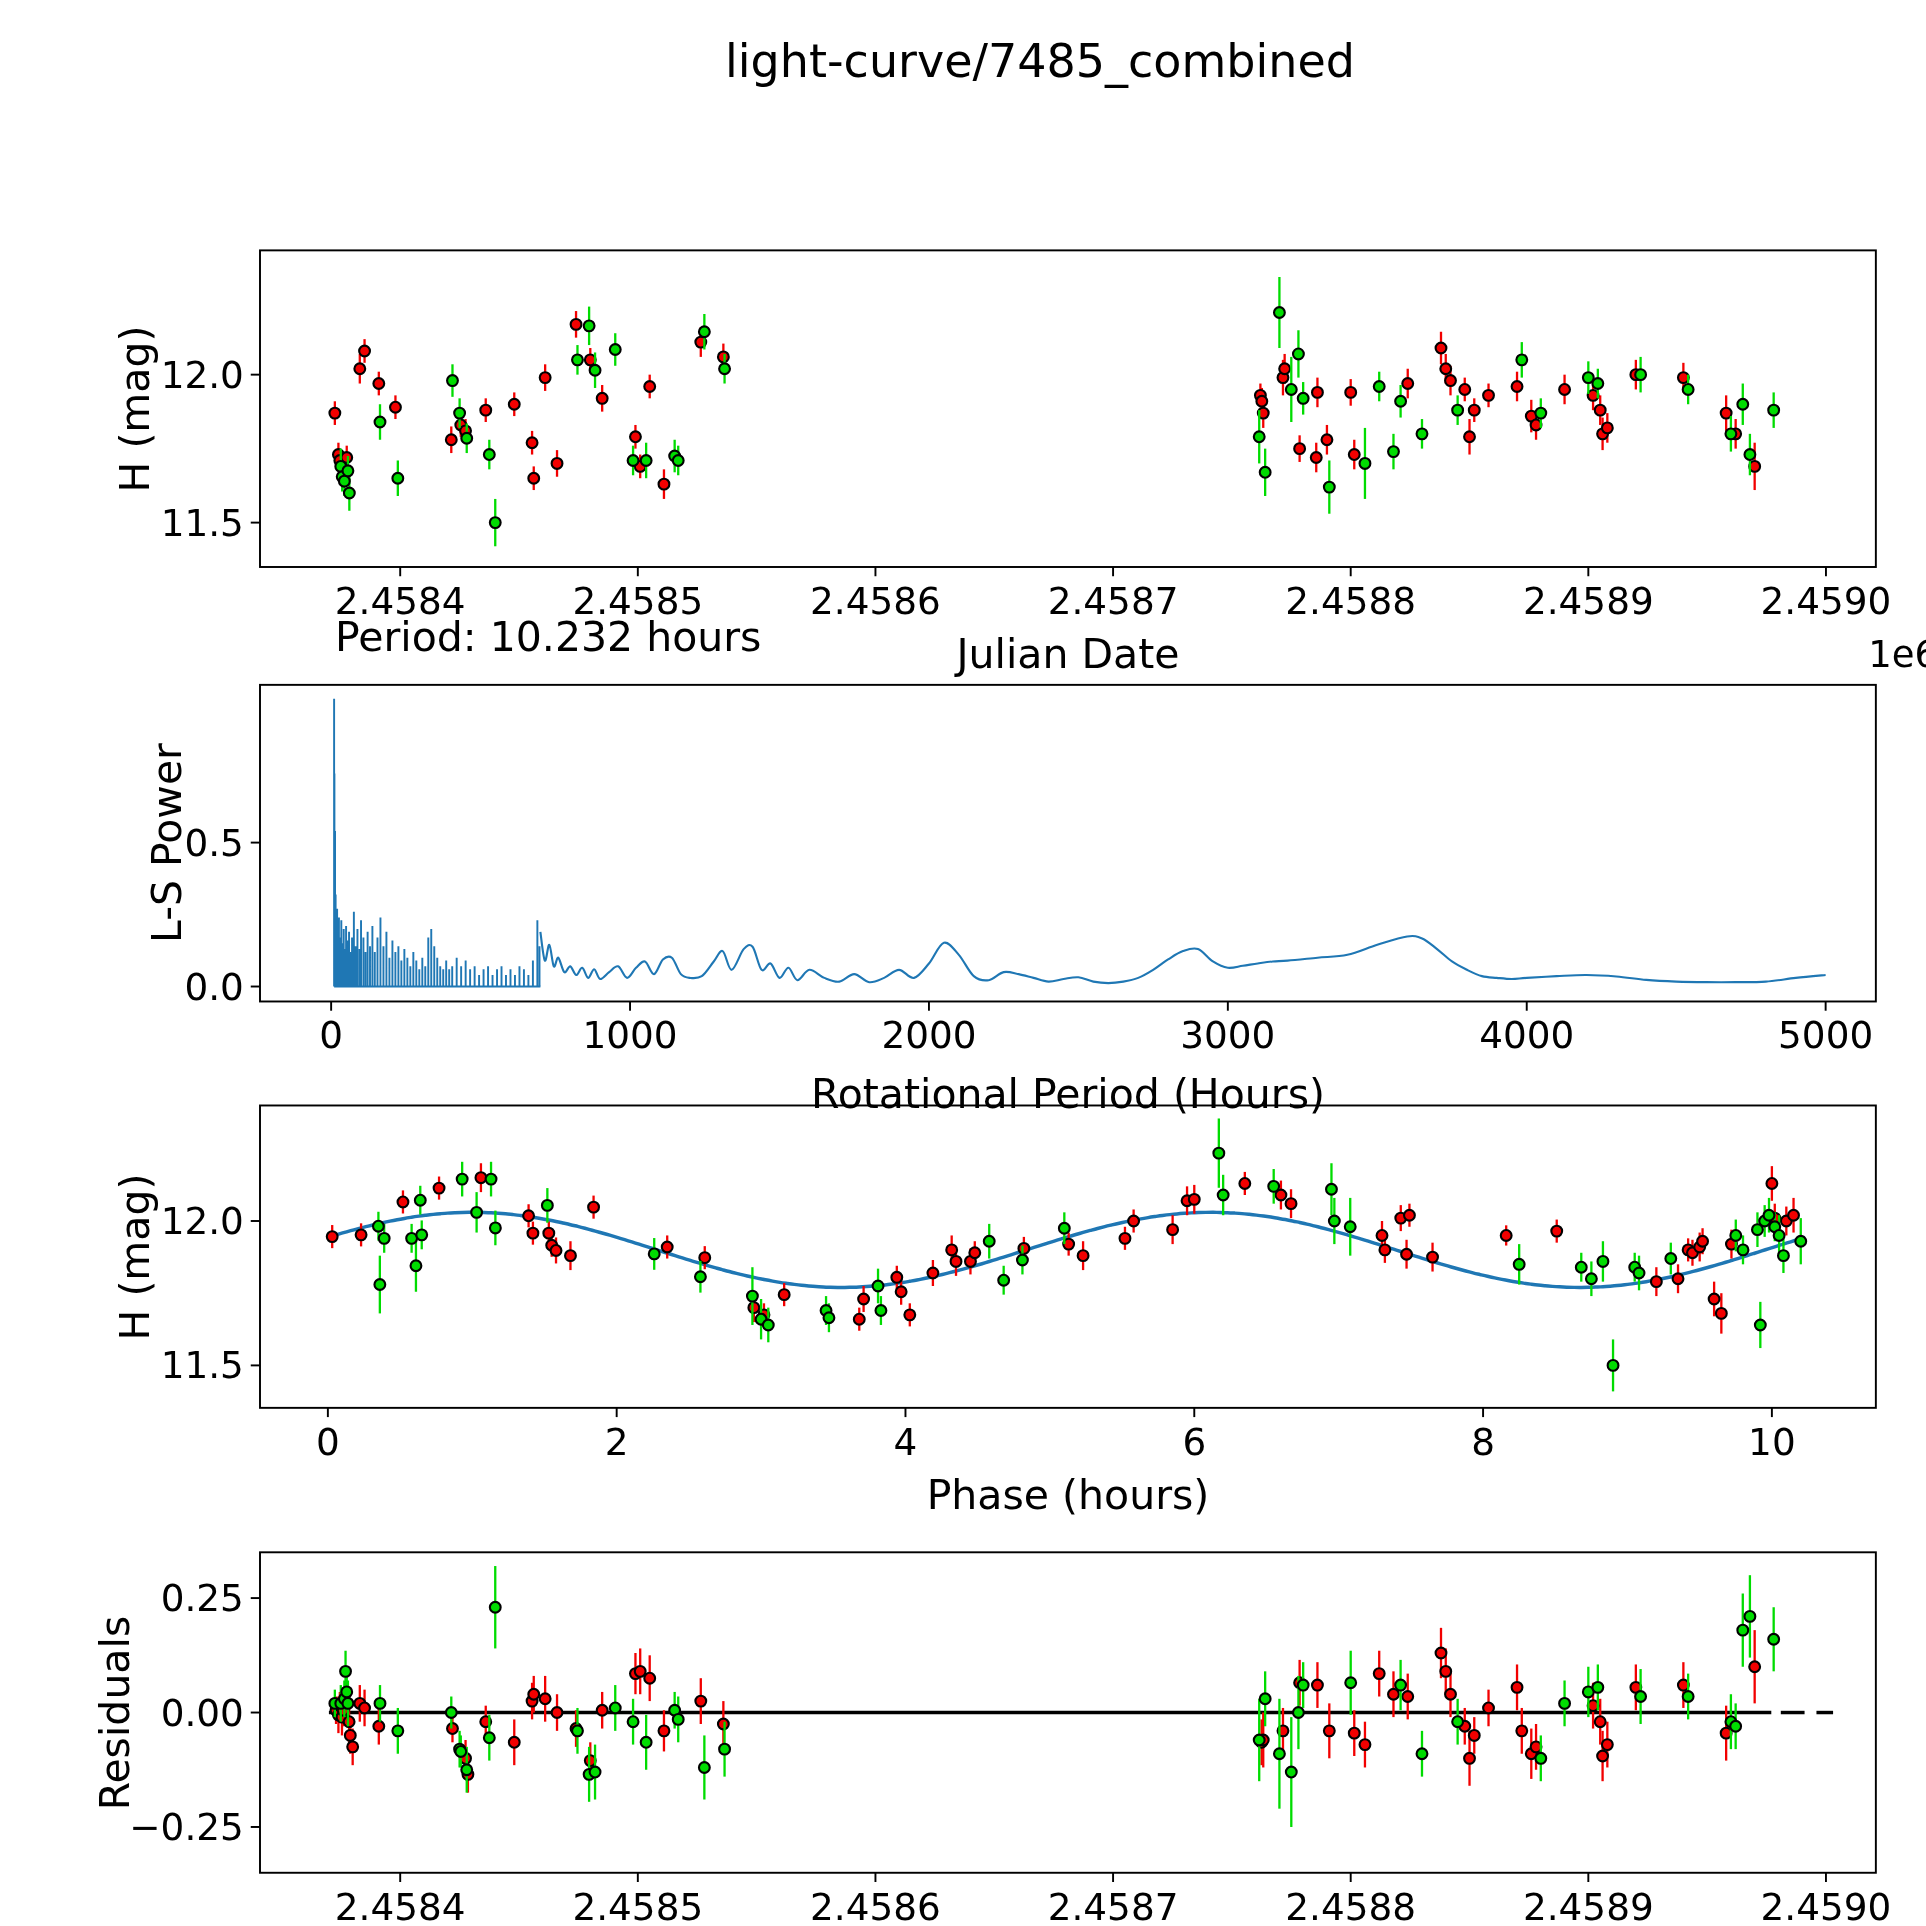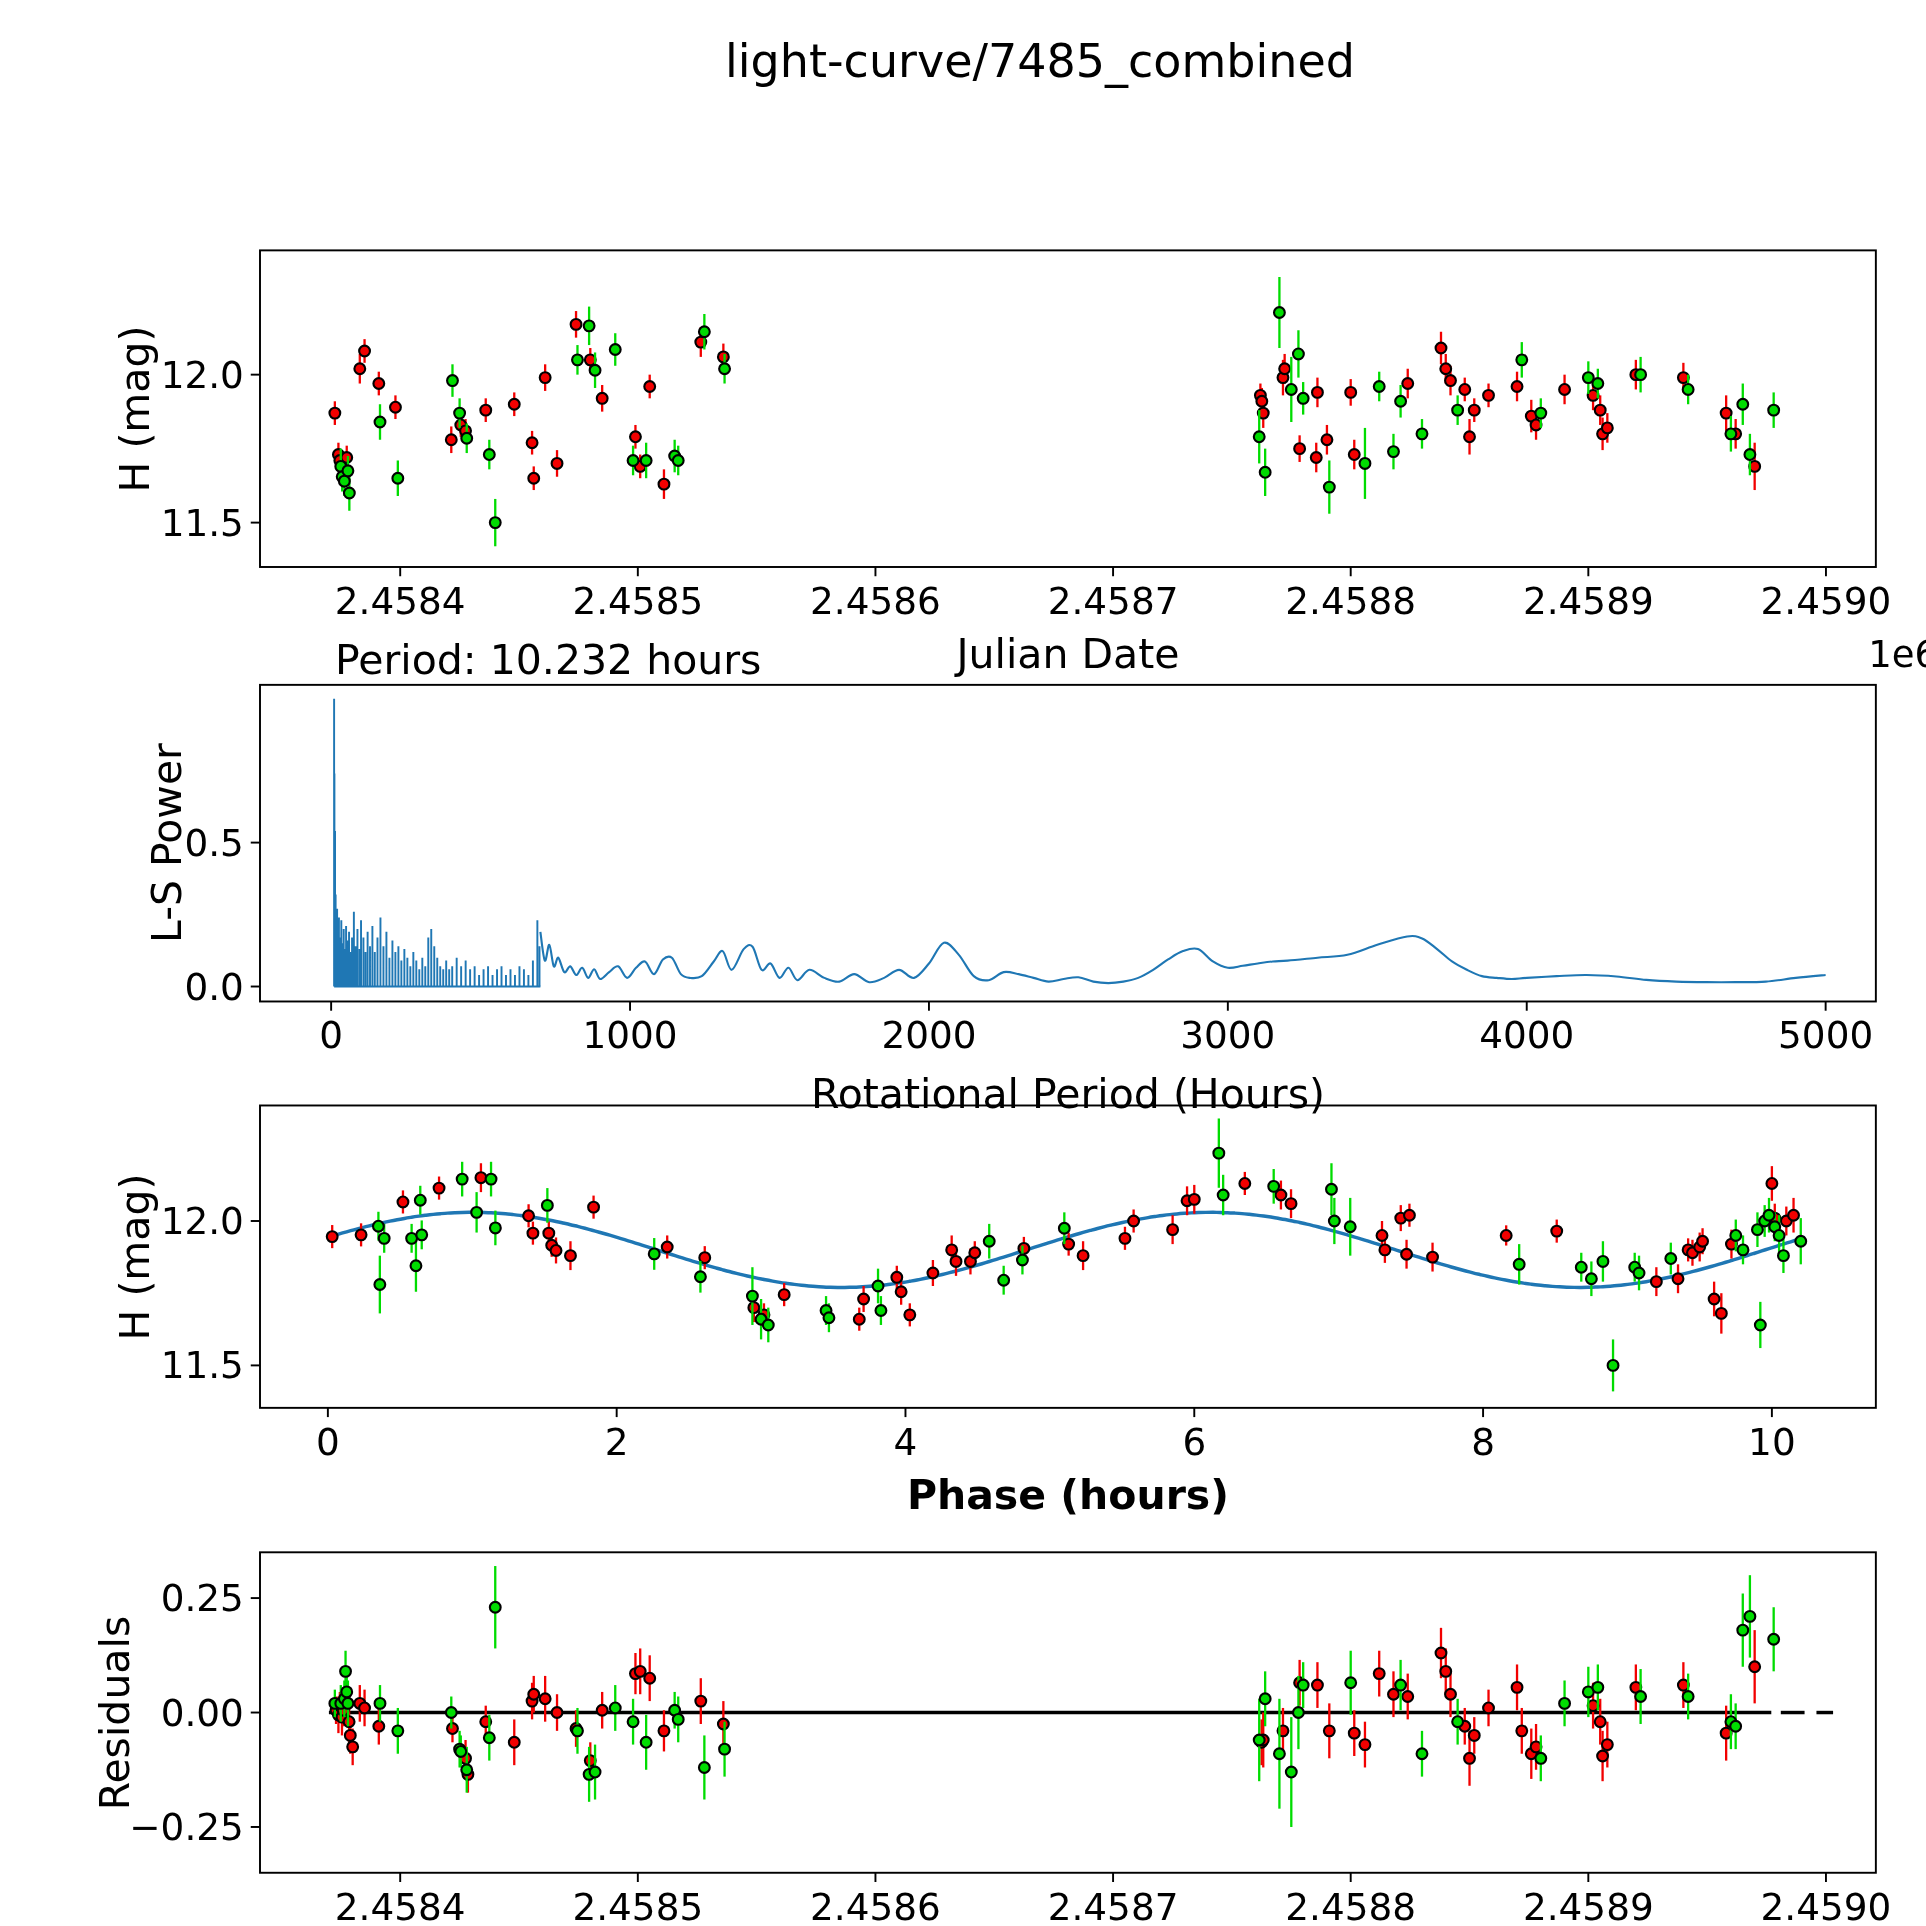--- a/index.html
+++ b/index.html
@@ -731,23 +731,23 @@
       <circle cx="4604.72794117647" cy="4255.828571428571" r="14" fill="#00dc00" stroke="#000" stroke-width="5.5"></circle>
       <rect x="675" y="4030" width="4195" height="832" fill="none" stroke="#000000" stroke-width="5"></rect>
     </svg>
 
   <div class="t title">light-curve/7485_combined</div>
 
   <div class="t axlabel xlab" style="top:630px;">Julian Date</div>
   <div class="t offset" style="left:1707px;top:633px;">1e6</div>
   <div class="t axlabel ylab" style="left:-173px;top:382px;">H (mag)</div>
 
-  <div class="t annot" style="left:335px;top:636px;">Period: 10.232 hours</div>
+  <div class="t annot" style="left:335px;top:613px;">Period: 10.232 hours</div>
   <div class="t axlabel ylab" style="left:-141px;top:816px;">L-S Power</div>
   <div class="t axlabel xlab" style="top:1064px;margin-top:6px;">Rotational Period (Hours)</div>
 
   <div class="t axlabel ylab" style="left:-173px;top:1230px;">H (mag)</div>
-  <div class="t axlabel xlab" style="top:1471px;font-weight:bold;">Phase (hours)</div>
+  <div class="t axlabel xlab" style="top:1471px;">Phase (hours)</div>
 
   <div class="t axlabel ylab" style="left:-193px;top:1686px;">Residuals</div>
 
 </div>
 
 
 </body></html>

